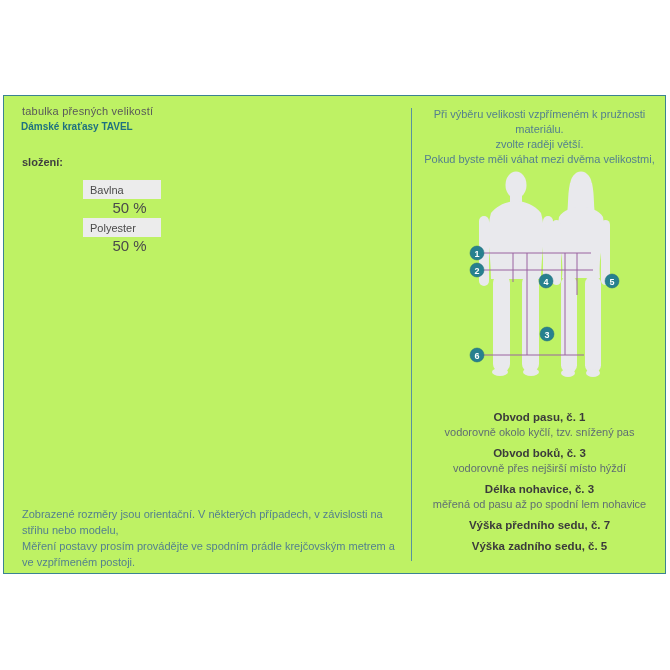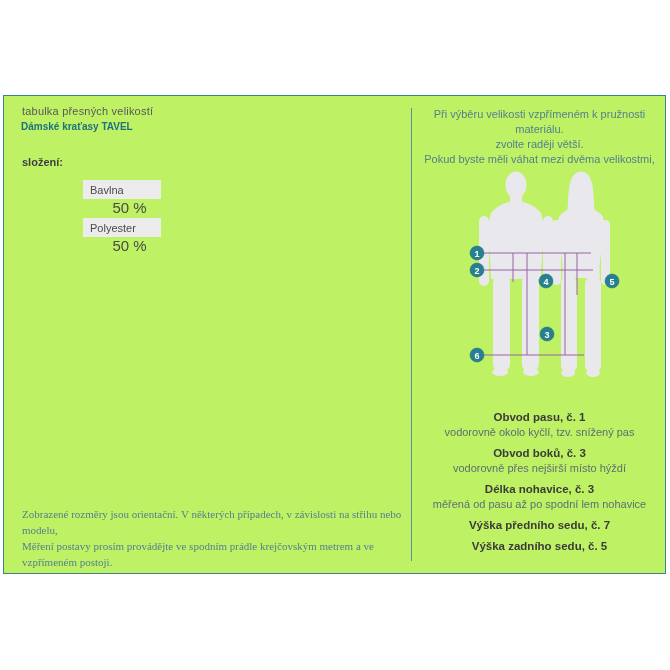--- a/index.html
+++ b/index.html
@@ -17,21 +17,21 @@
   .subtitle { position:absolute; left:18px; top:9px; font-size:11px; color:#595959; letter-spacing:.2px; }
   .title { position:absolute; left:17px; top:25px; font-size:10px; font-weight:bold; color:#1e7180; }
   .comp-heading { position:absolute; left:18px; top:60px; font-size:11px; font-weight:bold; color:#3f3f3f; }
   .comp-table { position:absolute; left:18px; top:84px; width:200px; }
   .comp-row { display:flex; align-items:center; margin-bottom:2px;flex-direction:column; }
   .comp-cell-label { width:78px; height:19px; background:#ececec; font-size:11px; color:#4a4a4a;
     display:flex; align-items:center; padding-left:7px; }
   .comp-cell-value { font-size:15px; color:#4a4a4a; padding-left:15px; }
 
   .disclaimer { position:absolute; left:18px; top:410px; width:385px;
-    font-size:11px; line-height:16px; color:#54808e;font-family:Liberation Serif, serif; }
+    font-size:11px; line-height:16px; color:#54808e; }
 
   
   .right-panel { position:absolute; left:408px; top:0; width:255px; height:100%; text-align:center; }
   .advice { margin-top:11px; font-size:11px; line-height:15px; color:#54808e; }
 
   .diagram { position:absolute; left:39px; top:69px; width:200px; height:215px; }
 
   .measure-list { position:absolute; left:0; top:304px; width:100%;margin-top:10px; }
   .measure-item { margin-bottom:6px; }
   .measure-label { font-size:11.5px; font-weight:bold; color:#3b3b3b; line-height:15px; }

